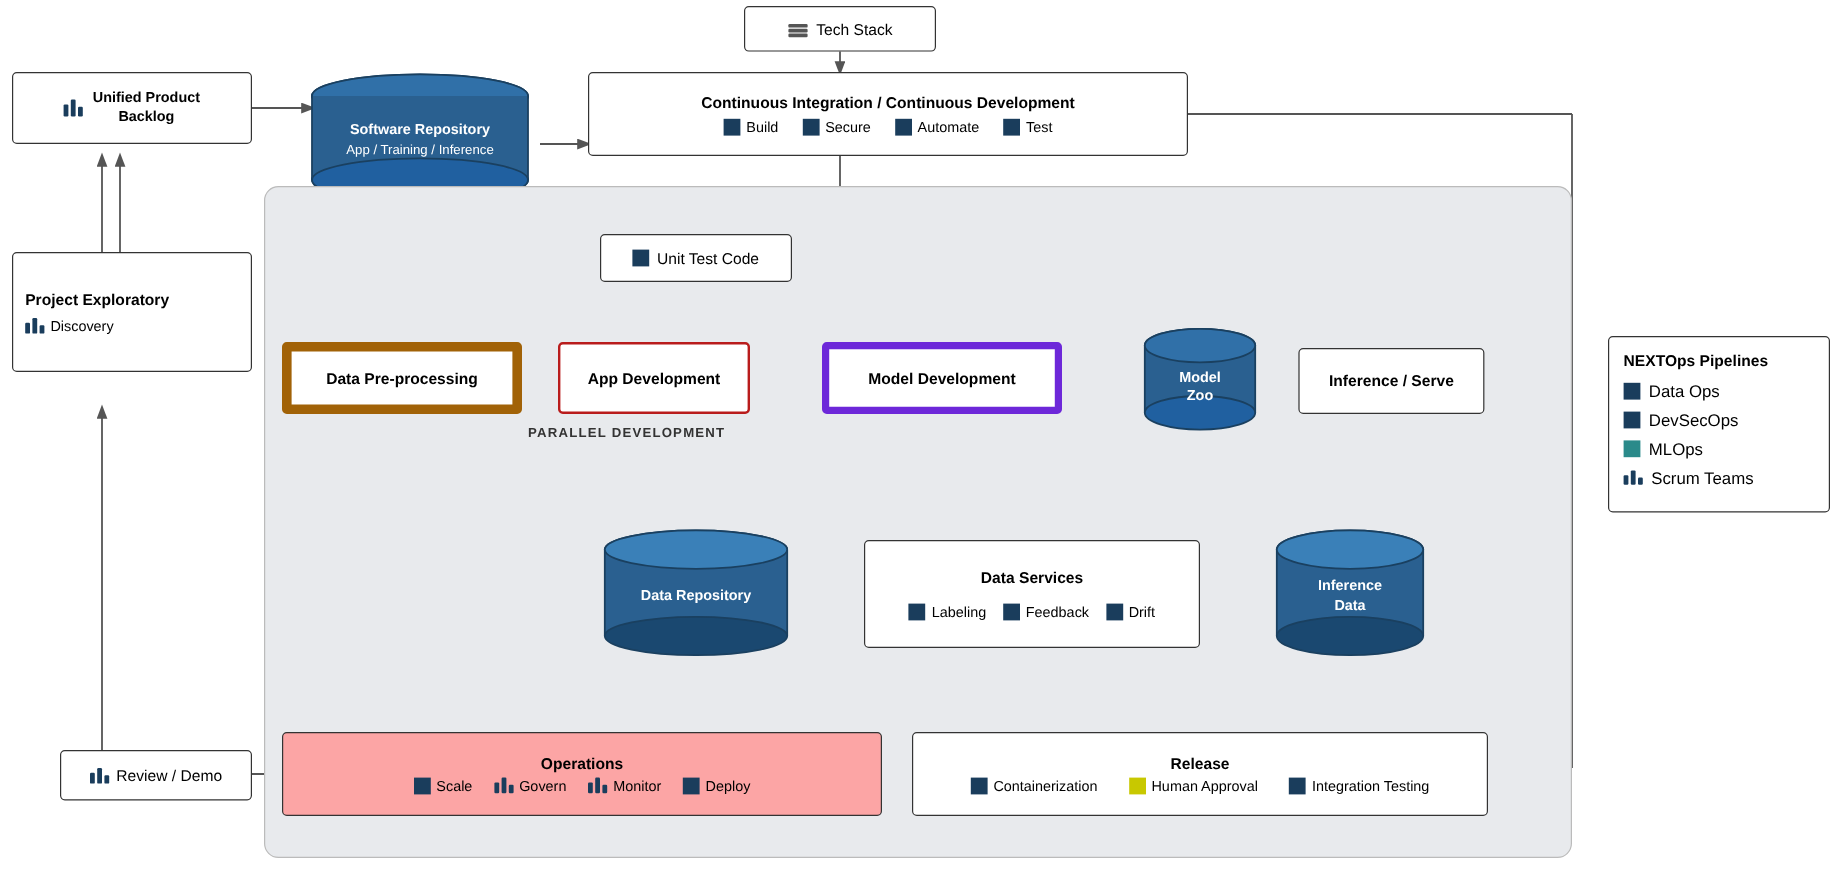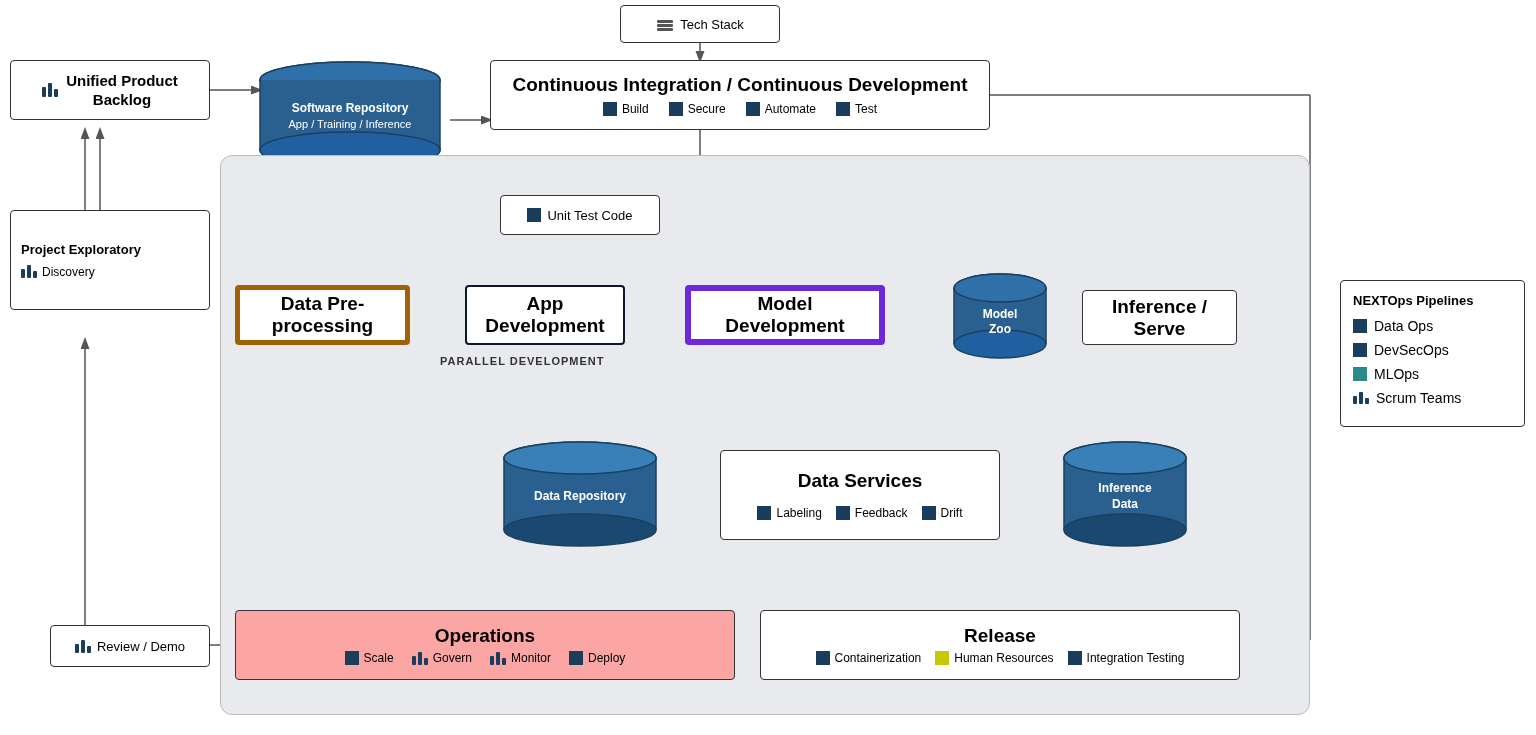--- a/index.html
+++ b/index.html
@@ -29,21 +29,21 @@
       display: flex;
       flex-direction: column;
       align-items: center;
       justify-content: center;
       text-align: center;
       padding: 6px 10px;
     }
 
     .box-bold-title {
       font-weight: bold;
-      font-size: 19px;
+      font-size: 13px;
     }
 
     
     .tech-stack-box {
       top: 5px;
       left: 620px;
       width: 160px;
       height: 38px;
       flex-direction: row;
       gap: 6px;
@@ -110,33 +110,33 @@
       flex-direction: row;
       gap: 6px;
       background: #fff;
       border: 1.5px solid #333;
     }
 
     
     .data-preproc-box {
       top: 285px;
       left: 235px;
-      width: 175px;
+      width: 200px;
       height: 60px;
-      border: 5px solid #a16207;
+      border: 8px solid #a16207;
       background: #fff;
       justify-content: center;
     }
 
     .app-dev-box {
       top: 285px;
       left: 465px;
       width: 160px;
       height: 60px;
-      border: 2px solid #0f172a;
+      border: 2px solid #b91c1c;
       background: #fff;
     }
 
     .model-dev-box {
       top: 285px;
       left: 685px;
       width: 200px;
       height: 60px;
       border: 6px solid #6d28d9;
       background: #fff;
@@ -269,21 +269,21 @@
     .ops-items {
       display: flex;
       gap: 18px;
       margin-top: 4px;
       flex-wrap: wrap;
       justify-content: center;
     }
 
     .rel-items {
       display: flex;
-      gap: 14px;
+      gap: 26px;
       margin-top: 4px;
       flex-wrap: wrap;
       justify-content: center;
     }
 
     
     .cyl-wrap {
       position: absolute;
       display: flex;
       flex-direction: column;
@@ -427,21 +427,21 @@
       <text x="95" y="68" text-anchor="middle" fill="white" font-size="11" font-family="Arial">App / Training / Inference</text>
     </svg>
   </div>
 
   <div class="box upb-box">
     <div class="icon-bar-group">
       <div class="bar" style="height:10px;background:#1a3d5c;"></div>
       <div class="bar" style="height:14px;background:#1a3d5c;"></div>
       <div class="bar" style="height:8px;background:#1a3d5c;"></div>
     </div>
-    <span style="font-weight:bold;font-size:15px;line-height:1.3;">Unified Product<br>Backlog</span>
+    <span style="font-weight:bold;font-size:12px;line-height:1.3;">Unified Product<br>Backlog</span>
   </div>
 
   <div class="box pe-box">
     <div style="font-weight:bold;font-size:13px;margin-bottom:8px;">Project Exploratory</div>
     <div class="ci-item">
       <div class="icon-bar-group">
         <div class="bar" style="height:9px;background:#1a3d5c;"></div>
         <div class="bar" style="height:13px;background:#1a3d5c;"></div>
         <div class="bar" style="height:7px;background:#1a3d5c;"></div>
       </div>
@@ -572,21 +572,21 @@
 
   <div class="box release-box">
     <span class="box-bold-title">Release</span>
     <div class="rel-items">
       <div class="ci-item">
         <div class="icon-sq" style="background:#1a3d5c;"></div>
         <span>Containerization</span>
       </div>
       <div class="ci-item">
         <div class="icon-sq" style="background:#c8c800;"></div>
-        <span>Human Resources</span>
+        <span>Human Approval</span>
       </div>
       <div class="ci-item">
         <div class="icon-sq" style="background:#1a3d5c;"></div>
         <span>Integration Testing</span>
       </div>
     </div>
   </div>
 
   <div class="nextops-box">
     <div class="nextops-title">NEXTOps Pipelines</div>

